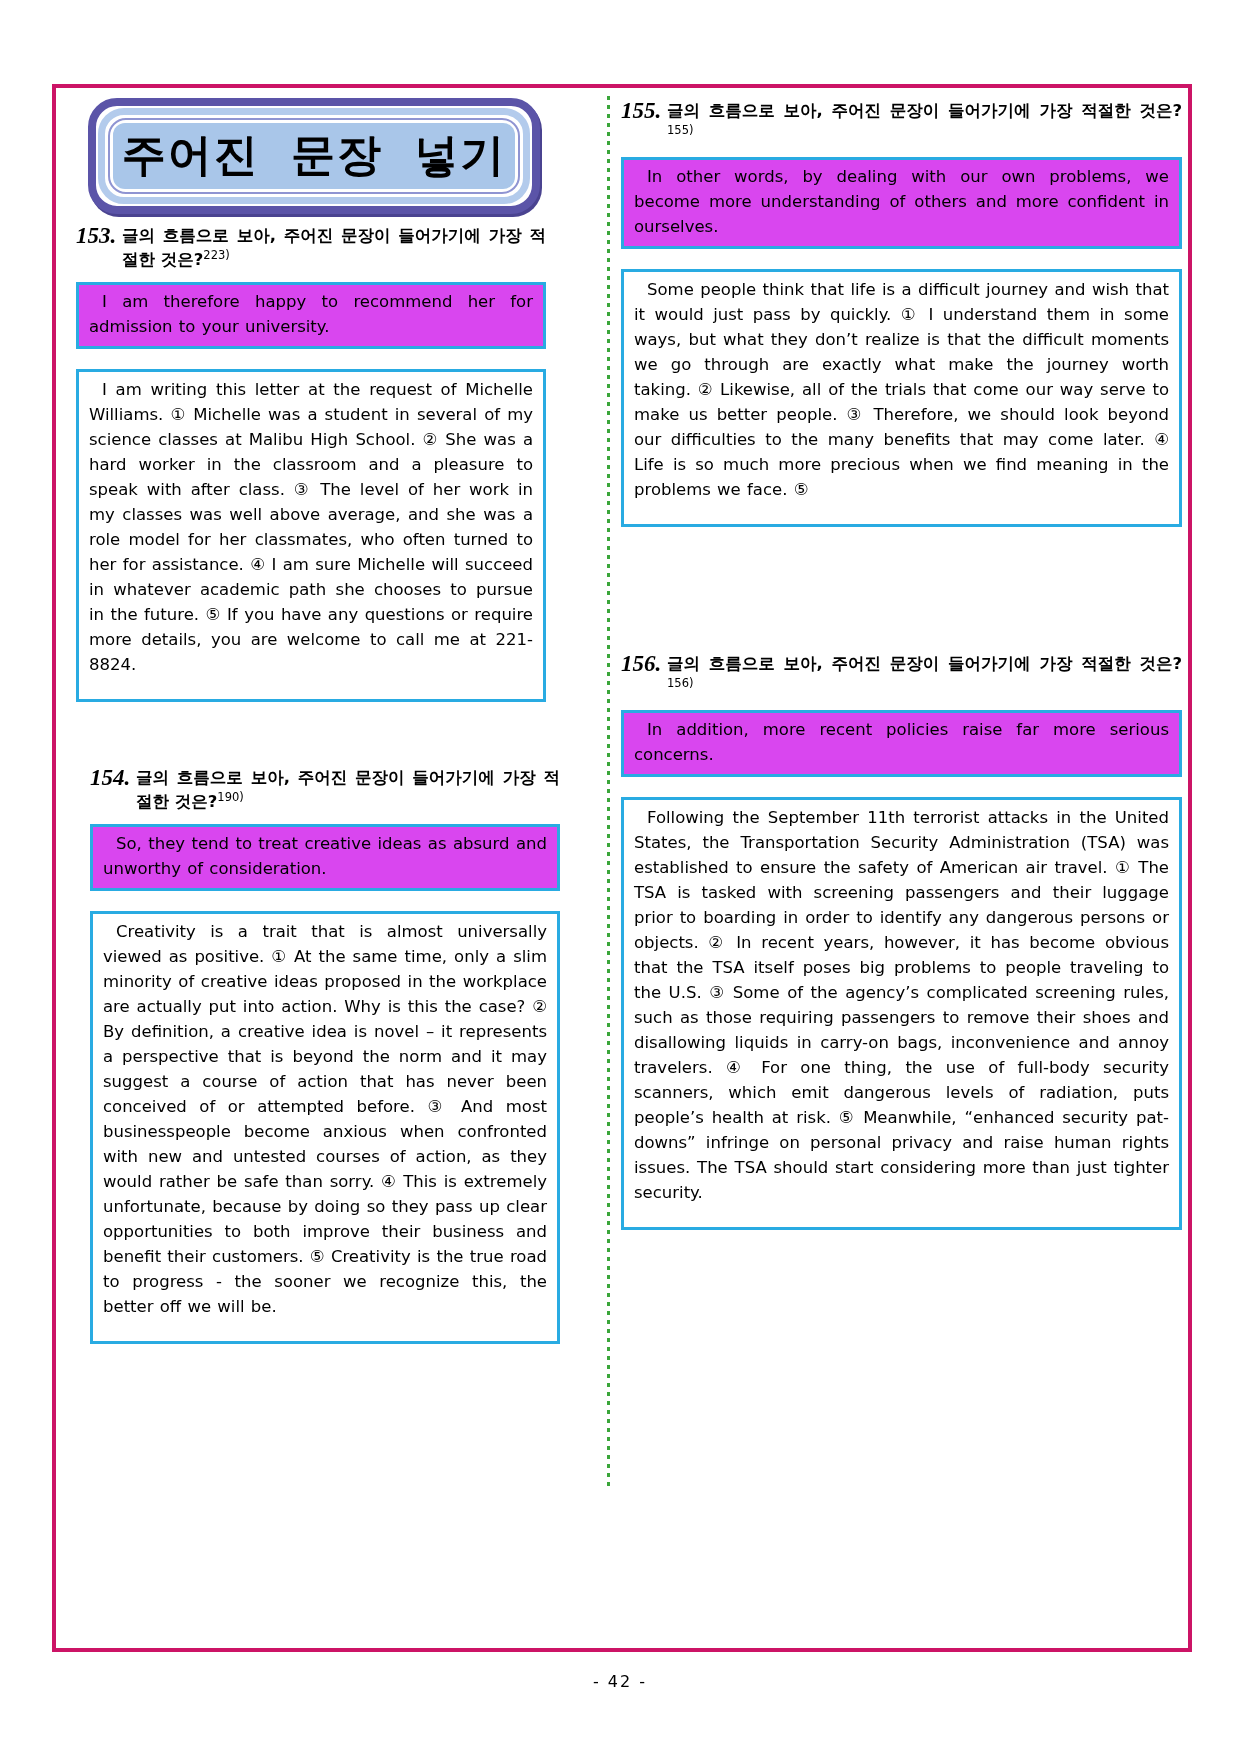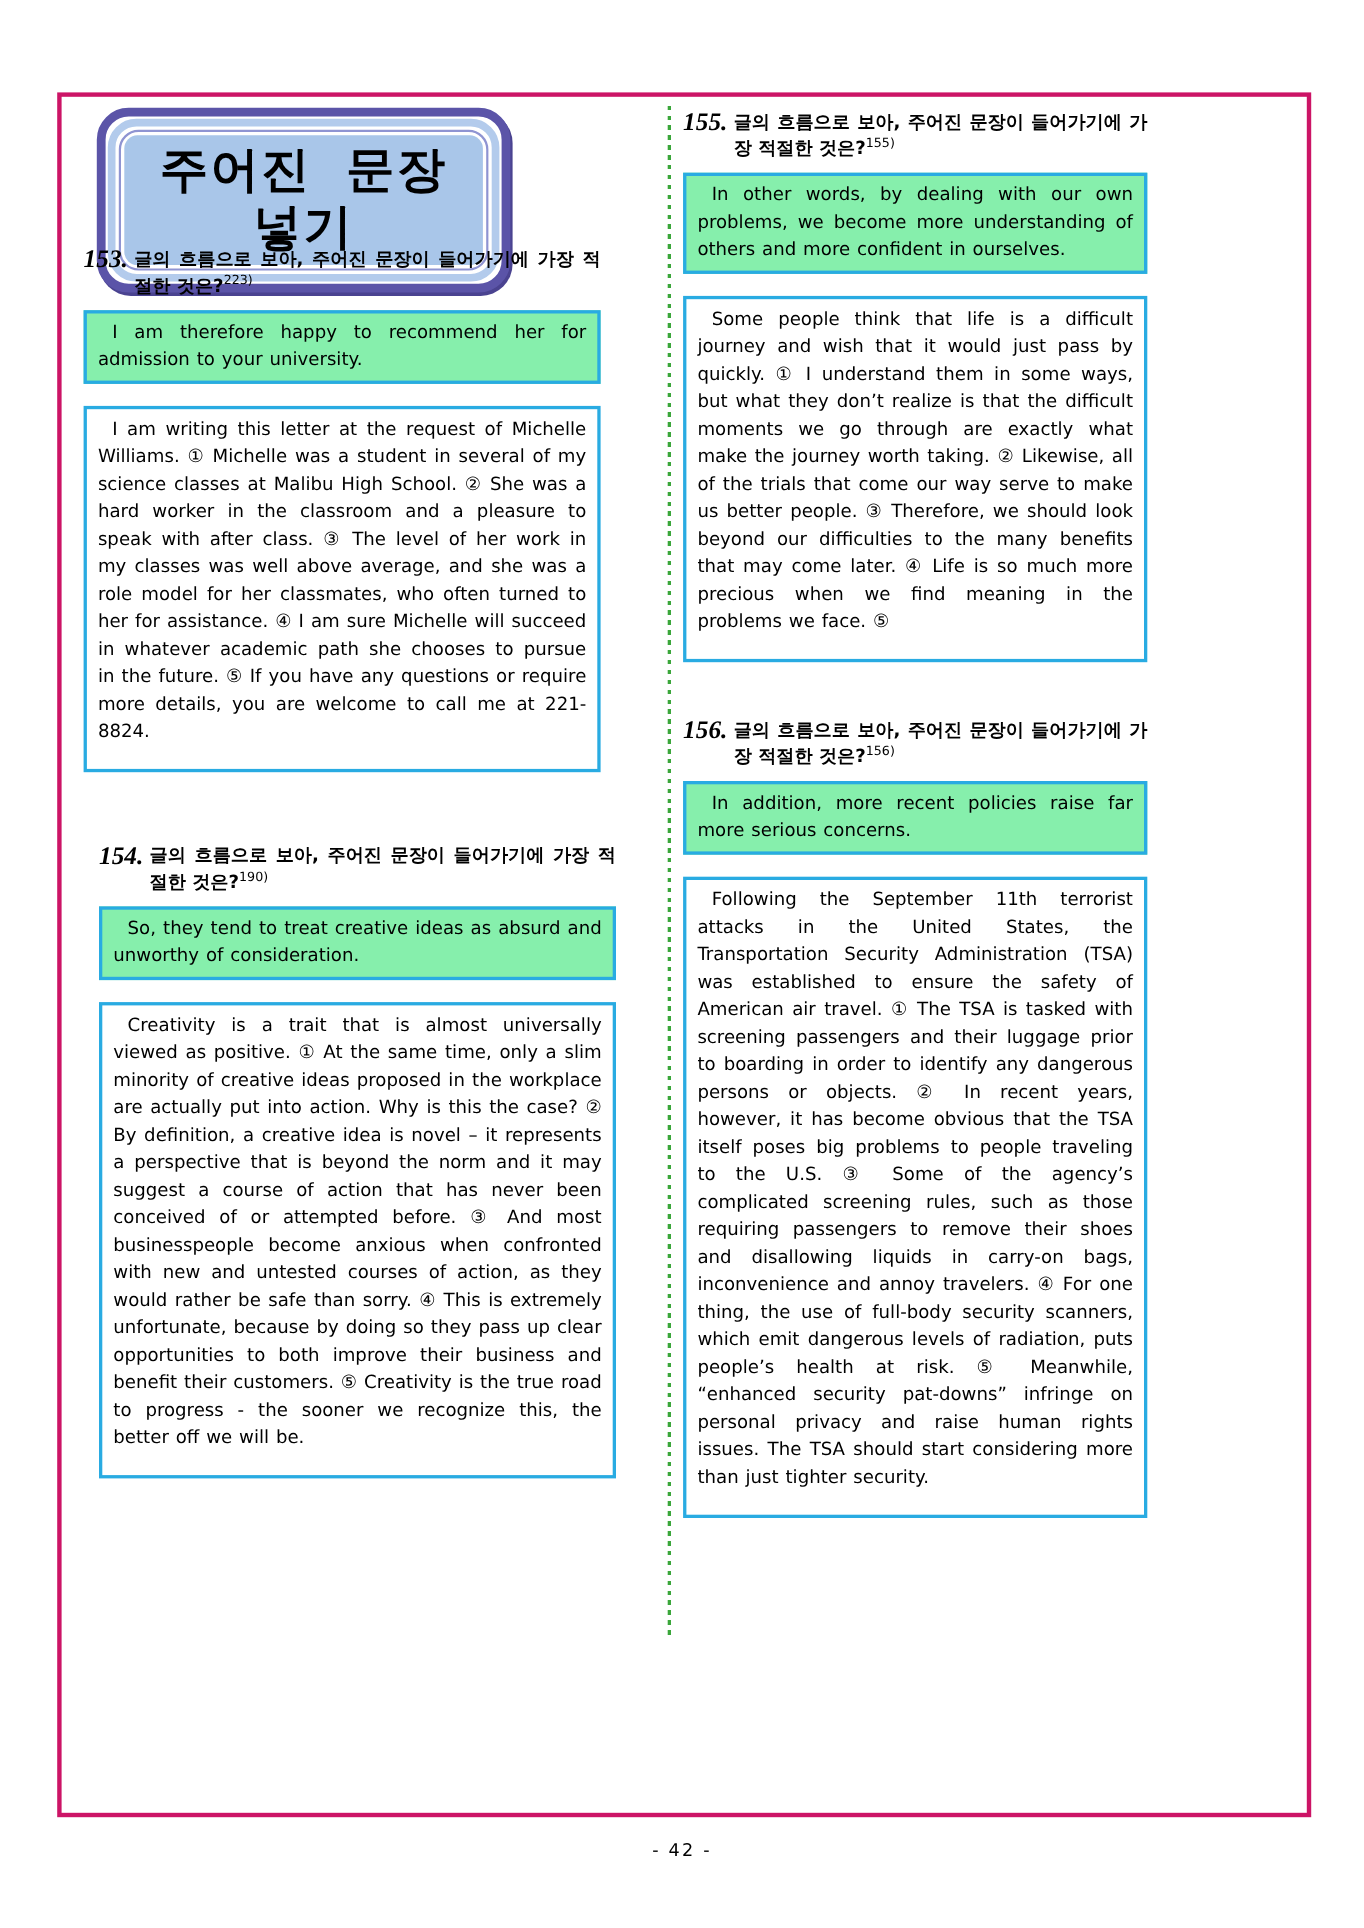--- a/index.html
+++ b/index.html
@@ -32,21 +32,21 @@
     top: 96px;
     width: 3px;
     height: 1392px;
     background: repeating-linear-gradient(to bottom, #3aa63a 0 4px, transparent 4px 9px);
   }
   
   .title-outer {
     position: absolute;
     left: 88px;
     top: 98px;
-    width: 376px;
+    width: 452px;
     box-sizing: border-box;
     border: 8px solid #5b54a8;
     border-radius: 29px;
     padding: 2px;
     background: #ffffff;
     box-shadow: 2px 3px 0 #4a4390;
   }
   .title-mid {
     border: 7px solid #b3cbec;
     border-radius: 26px;
@@ -105,21 +105,21 @@
     font-size: 11.5px;
     font-weight: 400;
     vertical-align: super;
     line-height: 0;
   }
   .sentence-box {
     border: 3px solid #29abe2;
     box-sizing: border-box;
     padding: 4px 10px 7px 10px;
     margin-top: 10px;
-    background: #86efac;
+    background: #d946ef;
   }
   .passage-box {
     border: 3px solid #29abe2;
     box-sizing: border-box;
     padding: 5px 10px 22px 10px;
     margin-top: 20px;
     background: #ffffff;
   }
   .eng-text {
     font-size: 16.5px;
@@ -133,21 +133,21 @@
     position: absolute;
     top: 1672px;
     left: 0;
     width: 100%;
     text-align: center;
     font-size: 16px;
     letter-spacing: 2px;
     color: #000;
   }
   .left-col  { left: 76px;  width: 470px; }
-  .right-col { left: 621px; width: 422px; }
+  .right-col { left: 621px; width: 561px; }
 </style>
 </head>
 <body>
 
 <div class="sheet">
 
   <div class="page-frame"></div>
   <div class="column-divider"></div>
 
   <div class="title-outer">

